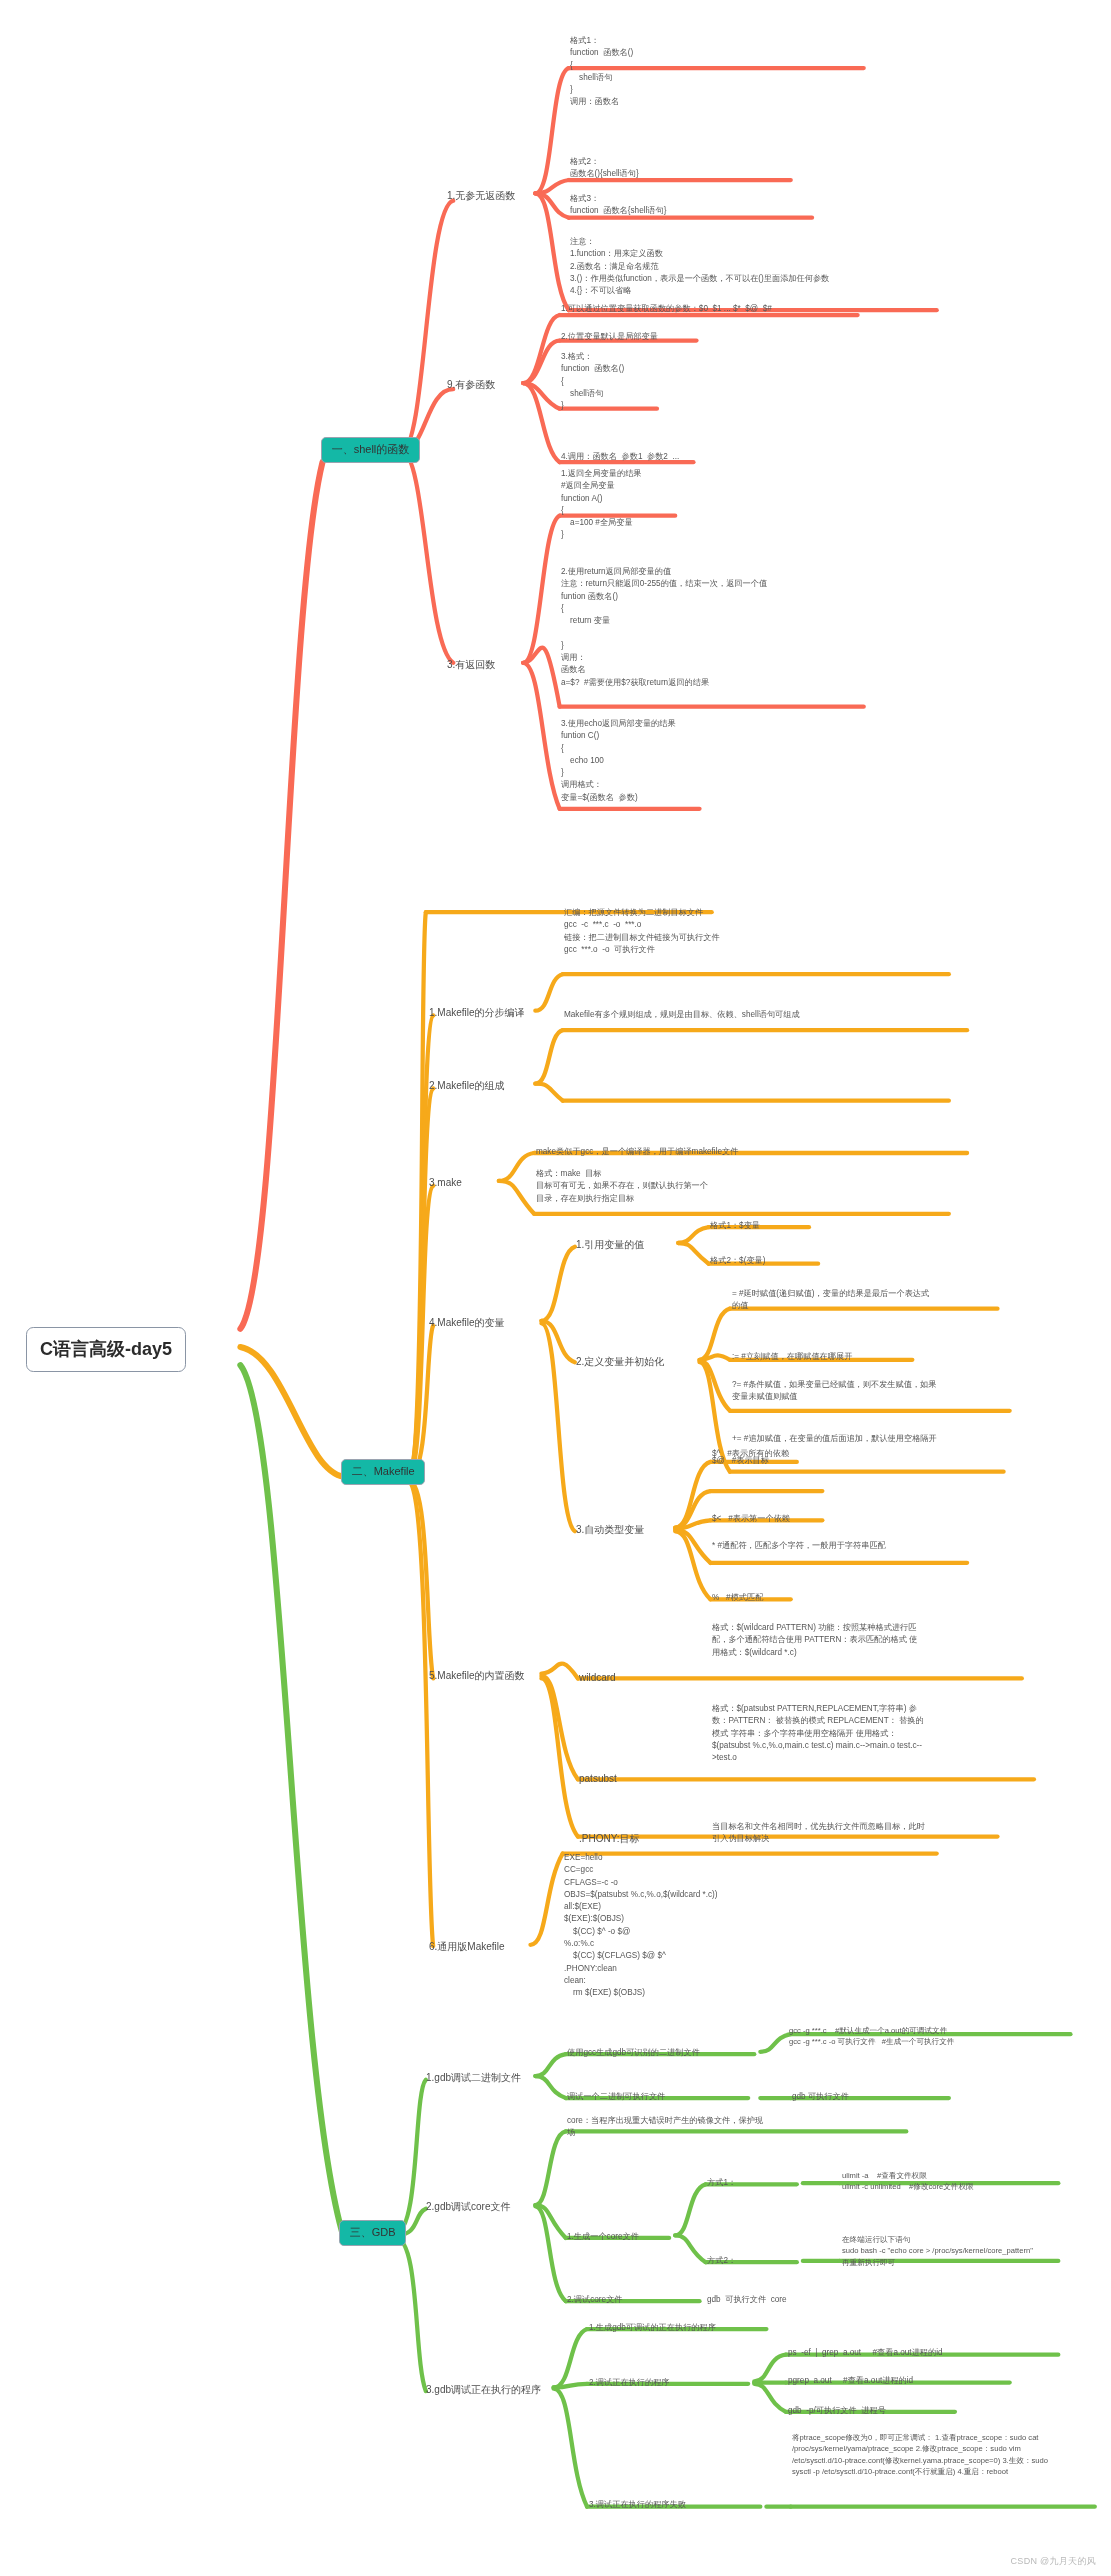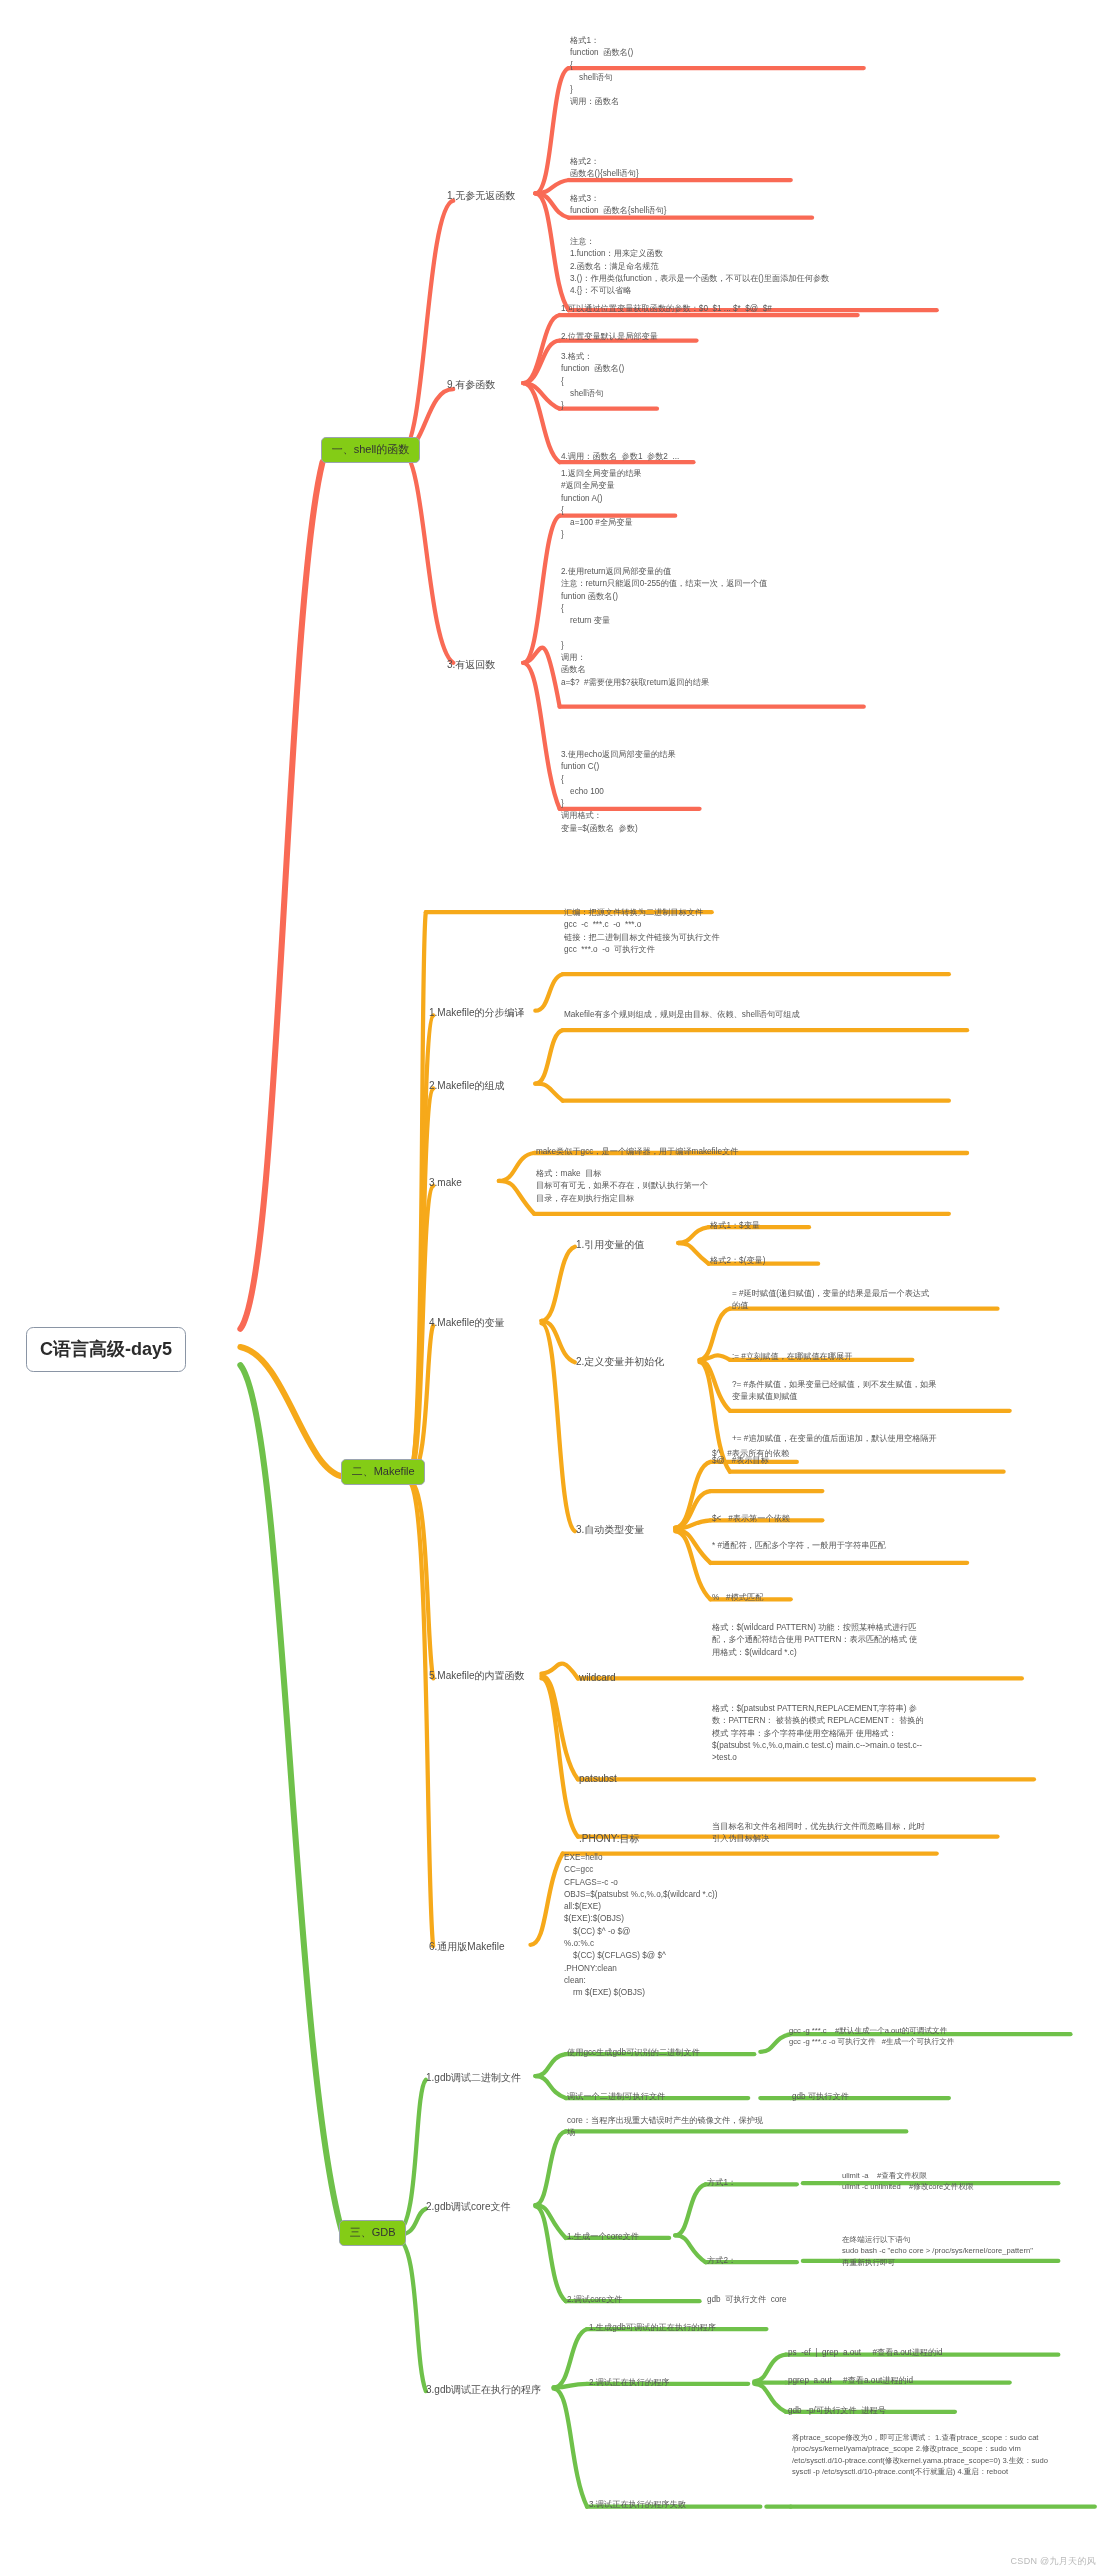--- a/index.html
+++ b/index.html
@@ -25,21 +25,21 @@
     font-size:18px;
     font-weight:bold;
     padding:8.5px 13.4px;
     white-space:nowrap;
   }
 
   
   .lvl1{
     border:1.2px solid #9aa3b0;
     border-radius:4.9px;
-    background:#84cc16;
+    background:#14b8a6;
     color:#333;
     font-size:11px;
     padding:4.3px 9.7px;
     white-space:nowrap;
   }
 
   
   .lvl2{font-size:10px;color:#4d4d4d;}
 
   
@@ -247,21 +247,21 @@
   <div class="node leaf" style="left:561px; top:566px;">2.使用return返回局部变量的值
 注意：return只能返回0-255的值，结束一次，返回一个值
 funtion 函数名()
 {
     return 变量
 
 }
 调用：
 函数名
 a=$?  #需要使用$?获取return返回的结果</div>
-  <div class="node leaf" style="left:561px; top:718px;margin-top:31px;">3.使用echo返回局部变量的结果
+  <div class="node leaf" style="left:561px; top:718px;">3.使用echo返回局部变量的结果
 funtion C()
 {
     echo 100
 }
 调用格式：
 变量=$(函数名  参数)</div>
 
   <div class="node lvl1" style="left:341px; top:1459px;">二、Makefile</div>
 
 

